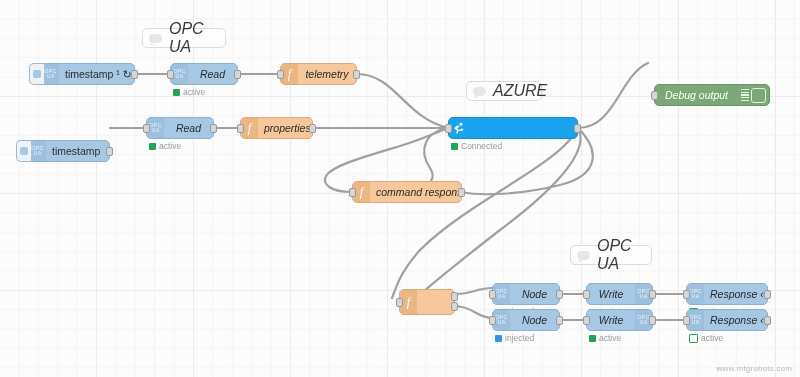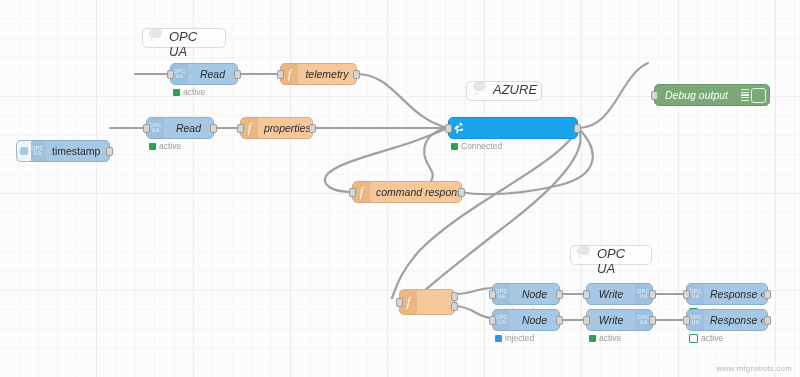--- a/index.html
+++ b/index.html
@@ -103,22 +103,22 @@
   }
   .dot{width:7px;height:7px;border-radius:1px;display:block;}
   .dot.green{background:#25a35a;}
   .dot.blue{background:#2e9ae0;}
   .dot.ring{background:transparent;border:1.6px solid #25a35a;}
 
   
   .pill{
     position:absolute;box-sizing:border-box;height:20px;
     background:#fdfdfd;border:1px solid #dcdcdc;border-radius:5px;
-    display:flex;align-items:flex-start;gap:7px;padding:0 10px 0 6px;
-    font-size:13px;font-style:italic;color:#3a3a3a;
+    display:flex;align-items:center;gap:7px;padding:0 10px 0 6px;
+    font-size:16px;font-style:italic;color:#3a3a3a;
     z-index:5;
   }
   .bubble{
     width:13px;height:9px;border-radius:5px;background:#e6e6e6;
     position:relative;flex:0 0 13px;
   }
   .bubble:after{
     content:"";position:absolute;left:2px;bottom:-2.5px;
     border-left:3px solid #e6e6e6;border-top:3px solid transparent;
     border-bottom:0;border-right:3px solid transparent;
@@ -182,20 +182,31 @@
   </div>
   <div class="pill" style="left:466px;top:81px;width:76px;">
     <span class="bubble"></span>
     <span>AZURE</span>
   </div>
   <div class="pill" style="left:570px;top:245px;width:82px;">
     <span class="bubble"></span>
     <span>OPC UA</span>
   </div>
 
+  <div class="node blue" style="left:41px;top:63px;width:94px;">
+    <span class="injbtn">
+        <b></b>
+      </span>
+    <span class="opcicon left">
+      <span>OPC</span>
+      <span>UA</span>
+    </span>
+    <span class="nlabel">timestamp ¹ ↻</span>
+    <span class="port out"></span>
+  </div>
 
   <div class="node blue" style="left:170px;top:63px;width:68px;">
     <span class="port in"></span>
     <span class="opcicon left">
       <span>OPC</span>
       <span>UA</span>
     </span>
     <span class="nlabel center">Read</span>
     <span class="port out"></span>
     <span class="status">

